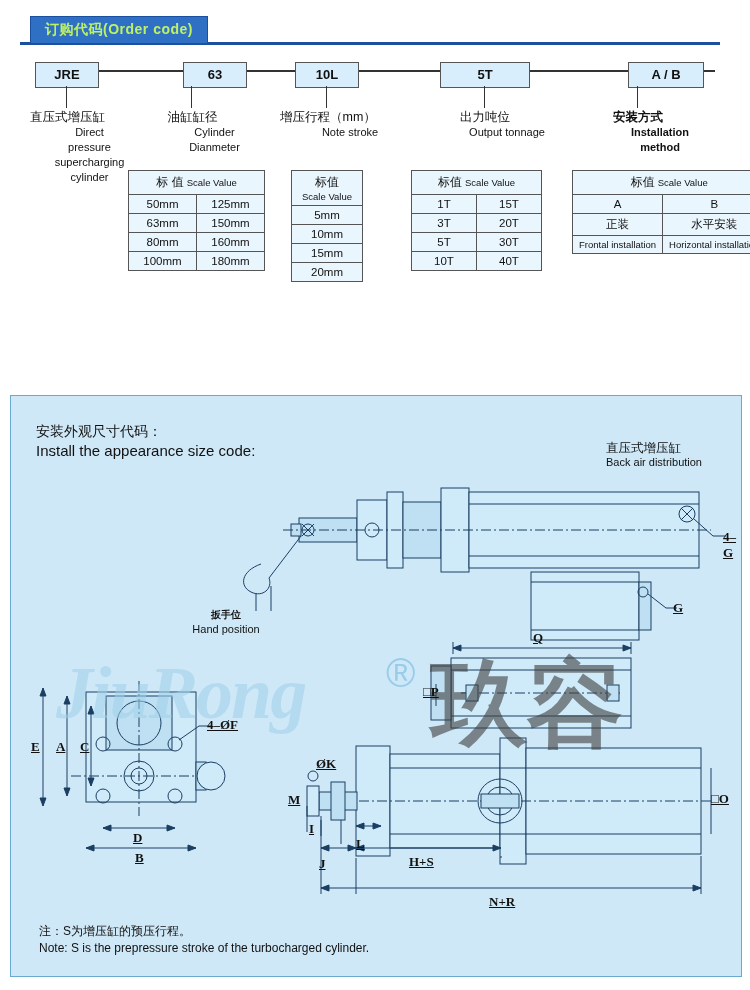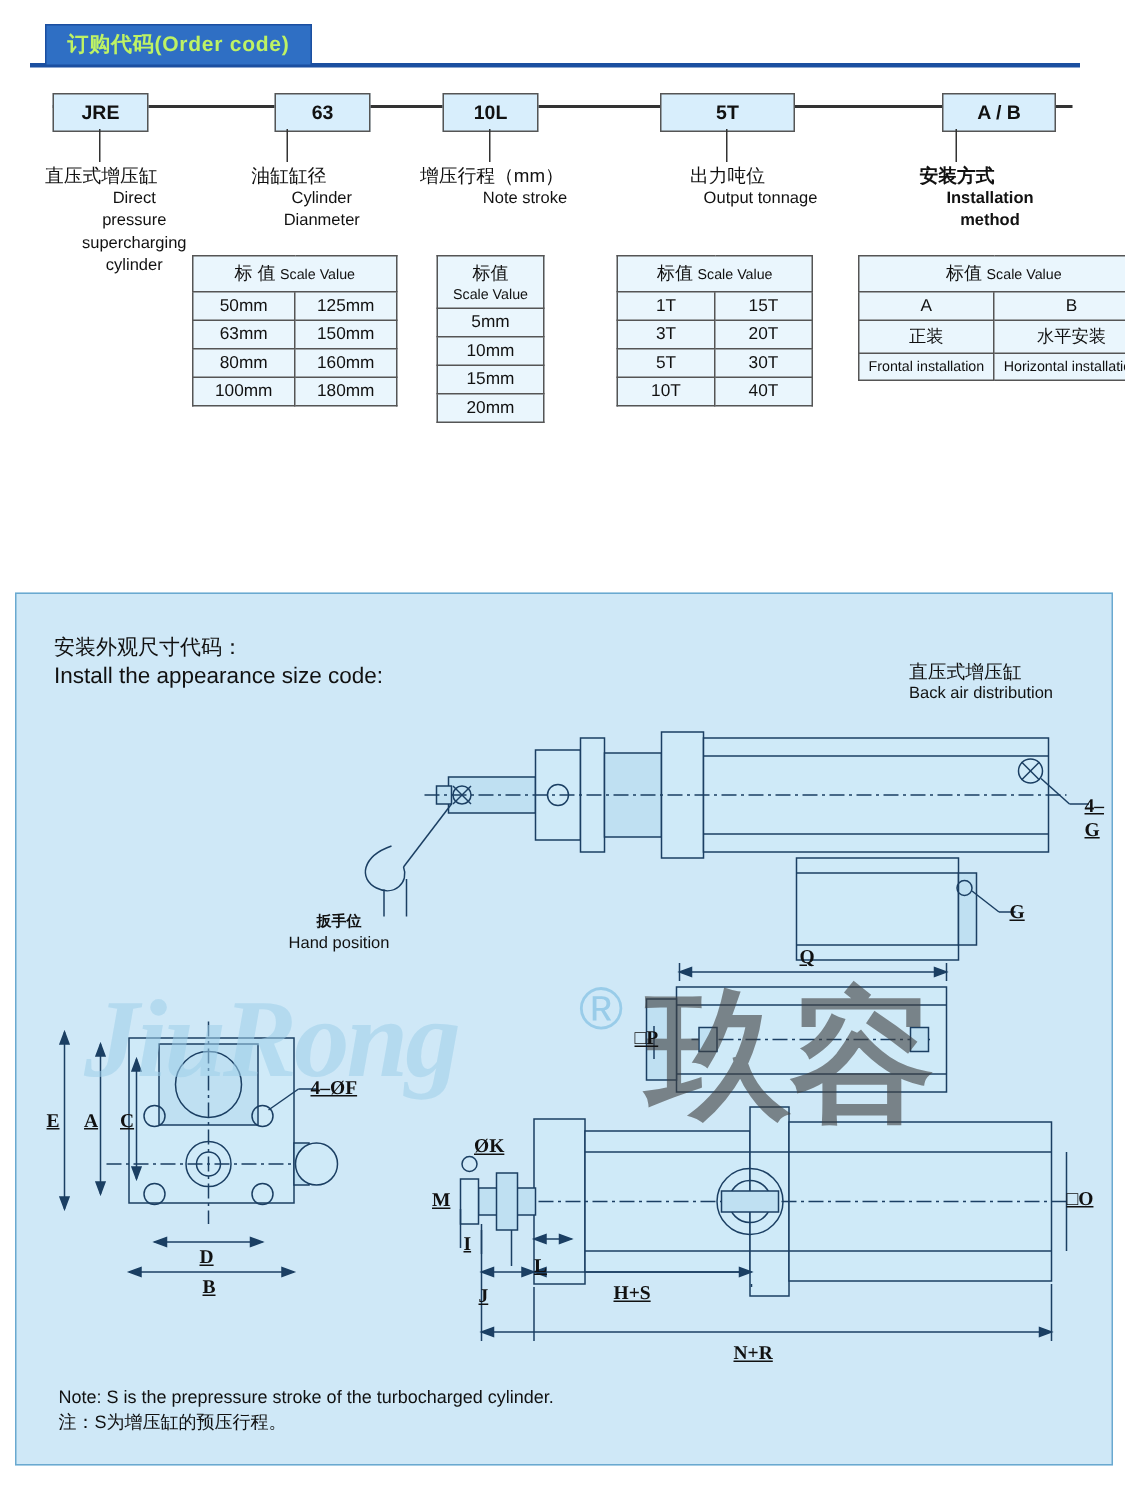--- a/index.html
+++ b/index.html
@@ -414,17 +414,17 @@
   <div class="abs dim" style="left:308px;top:460px;">J</div>
   <div class="abs dim" style="left:398px;top:458px;">H+S</div>
   <div class="abs dim" style="left:478px;top:498px;">N+R</div>
 
   <div class="abs lbl" style="left:160px;top:212px;width:110px;">
     <div class="cn" style="font-weight:bold;font-size:10px;">扳手位</div>
     <div class="en">Hand position</div>
   </div>
 
   <div class="abs note" style="left:28px;top:527px;width:640px;">
+    <div>注：S为增压缸的预压行程。</div>
     <div>Note: S is the prepressure stroke of the turbocharged cylinder.</div>
-    <div>注：S为增压缸的预压行程。</div>
   </div>
 
 </div>
 
 </body></html>

